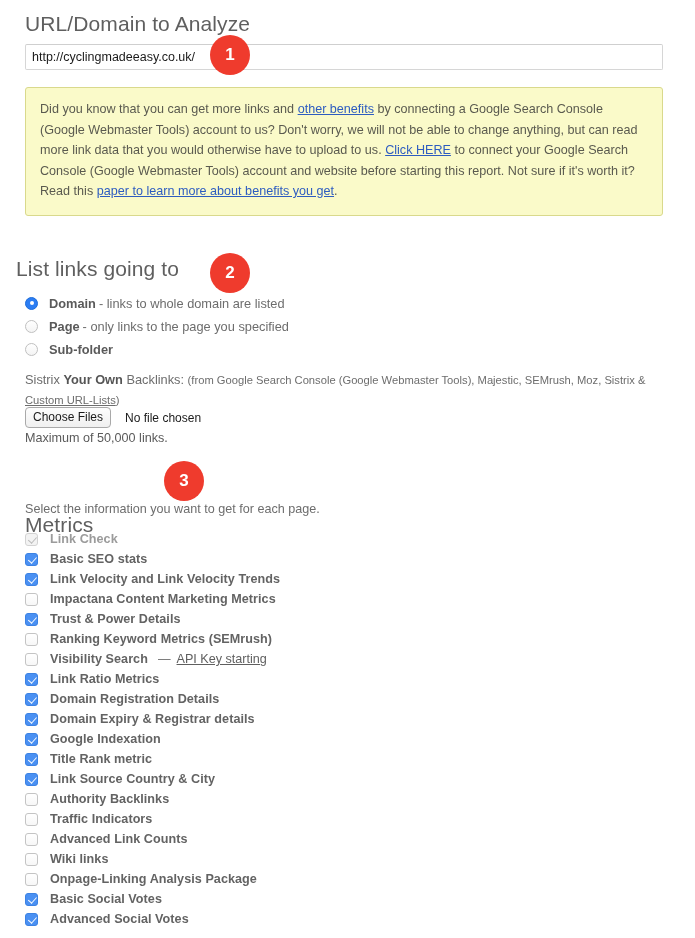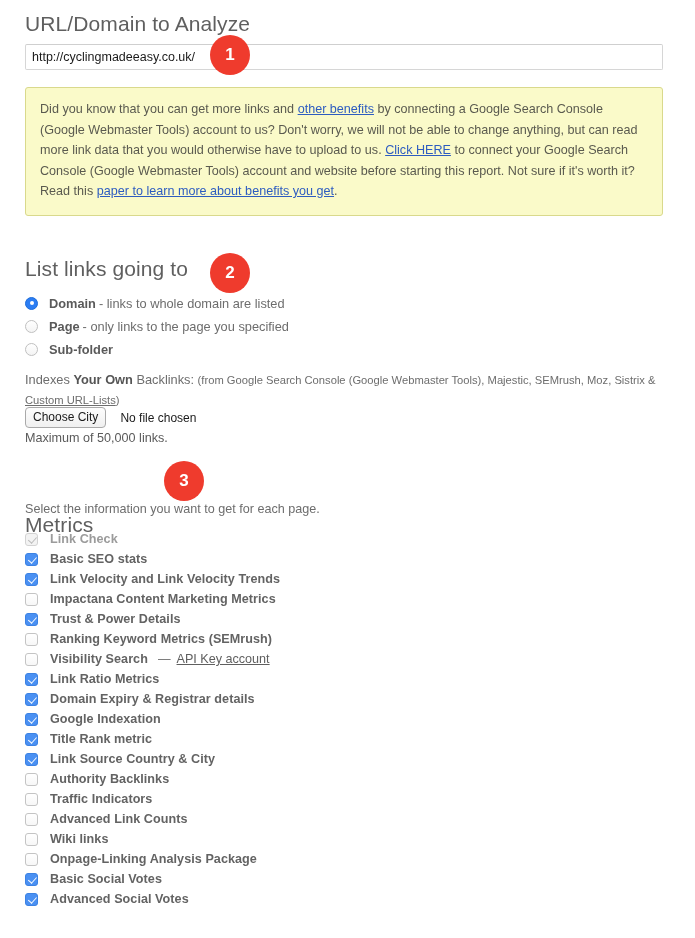--- a/index.html
+++ b/index.html
@@ -90,21 +90,21 @@
     color: #5a5a4f;
     font-family: "Liberation Sans", sans-serif;
   }
   .notice a {
     color: #2d5cc0;
   }
 
   
   .list-links-heading {
     position: absolute;
-    left: 25px;
+    left: 16px;
     top: 257px;
   }
   .radio-group {
     position: absolute;
     left: 25px;
     top: 292px;
     width: 640px;
   }
   .radio-row {
     display: flex;
@@ -319,25 +319,25 @@
       <b>Page</b>
       <span> - only links to the page you specified</span>
     </div>
     <div class="radio-row">
       <span class="radio-mark"></span>
       <b>Sub-folder</b>
     </div>
   </div>
 
   <div class="upload-text">
-    <span>Indexes </span><b>Your Own</b><span> Backlinks: </span><span class="small">(from Google Search Console (Google Webmaster Tools), Majestic, SEMrush, Moz, Sistrix &amp; </span><a class="small" href="#">Custom URL-Lists</a><span class="small">)</span>
+    <span>Sistrix </span><b>Your Own</b><span> Backlinks: </span><span class="small">(from Google Search Console (Google Webmaster Tools), Majestic, SEMrush, Moz, Sistrix &amp; </span><a class="small" href="#">Custom URL-Lists</a><span class="small">)</span>
   </div>
 
   <div class="file-row">
-    <button class="choose-btn" type="button">Choose City</button>
+    <button class="choose-btn" type="button">Choose Files</button>
     <span class="no-file">No file chosen</span>
   </div>
 
   <div class="max-links">Maximum of 50,000 links.</div>
 
   <h2 class="section-heading metrics-heading">Metrics</h2>
 
   <div class="badge" style="left:164px;top:461px;">3</div>
 
   <div class="metrics-sub">Select the information you want to get for each page.</div>
@@ -363,28 +363,32 @@
         <span class="cb on"></span>
         <span class="metric-label">Trust &amp; Power Details</span>
       </div>
       <div class="metric-row">
         <span class="cb"></span>
         <span class="metric-label">Ranking Keyword Metrics (SEMrush)</span>
       </div>
       <div class="metric-row">
         <span class="cb"></span>
         <span class="metric-label">Visibility Search</span>
-        <span class="metric-note"><span>—</span><a href="#">API Key account</a></span>
+        <span class="metric-note"><span>—</span><a href="#">API Key starting</a></span>
       </div>
       <div class="metric-row">
         <span class="cb on"></span>
         <span class="metric-label">Link Ratio Metrics</span>
       </div>
       <div class="metric-row">
         <span class="cb on"></span>
+        <span class="metric-label">Domain Registration Details</span>
+      </div>
+      <div class="metric-row">
+        <span class="cb on"></span>
         <span class="metric-label">Domain Expiry &amp; Registrar details</span>
       </div>
       <div class="metric-row">
         <span class="cb on"></span>
         <span class="metric-label">Google Indexation</span>
       </div>
       <div class="metric-row">
         <span class="cb on"></span>
         <span class="metric-label">Title Rank metric</span>
       </div>

